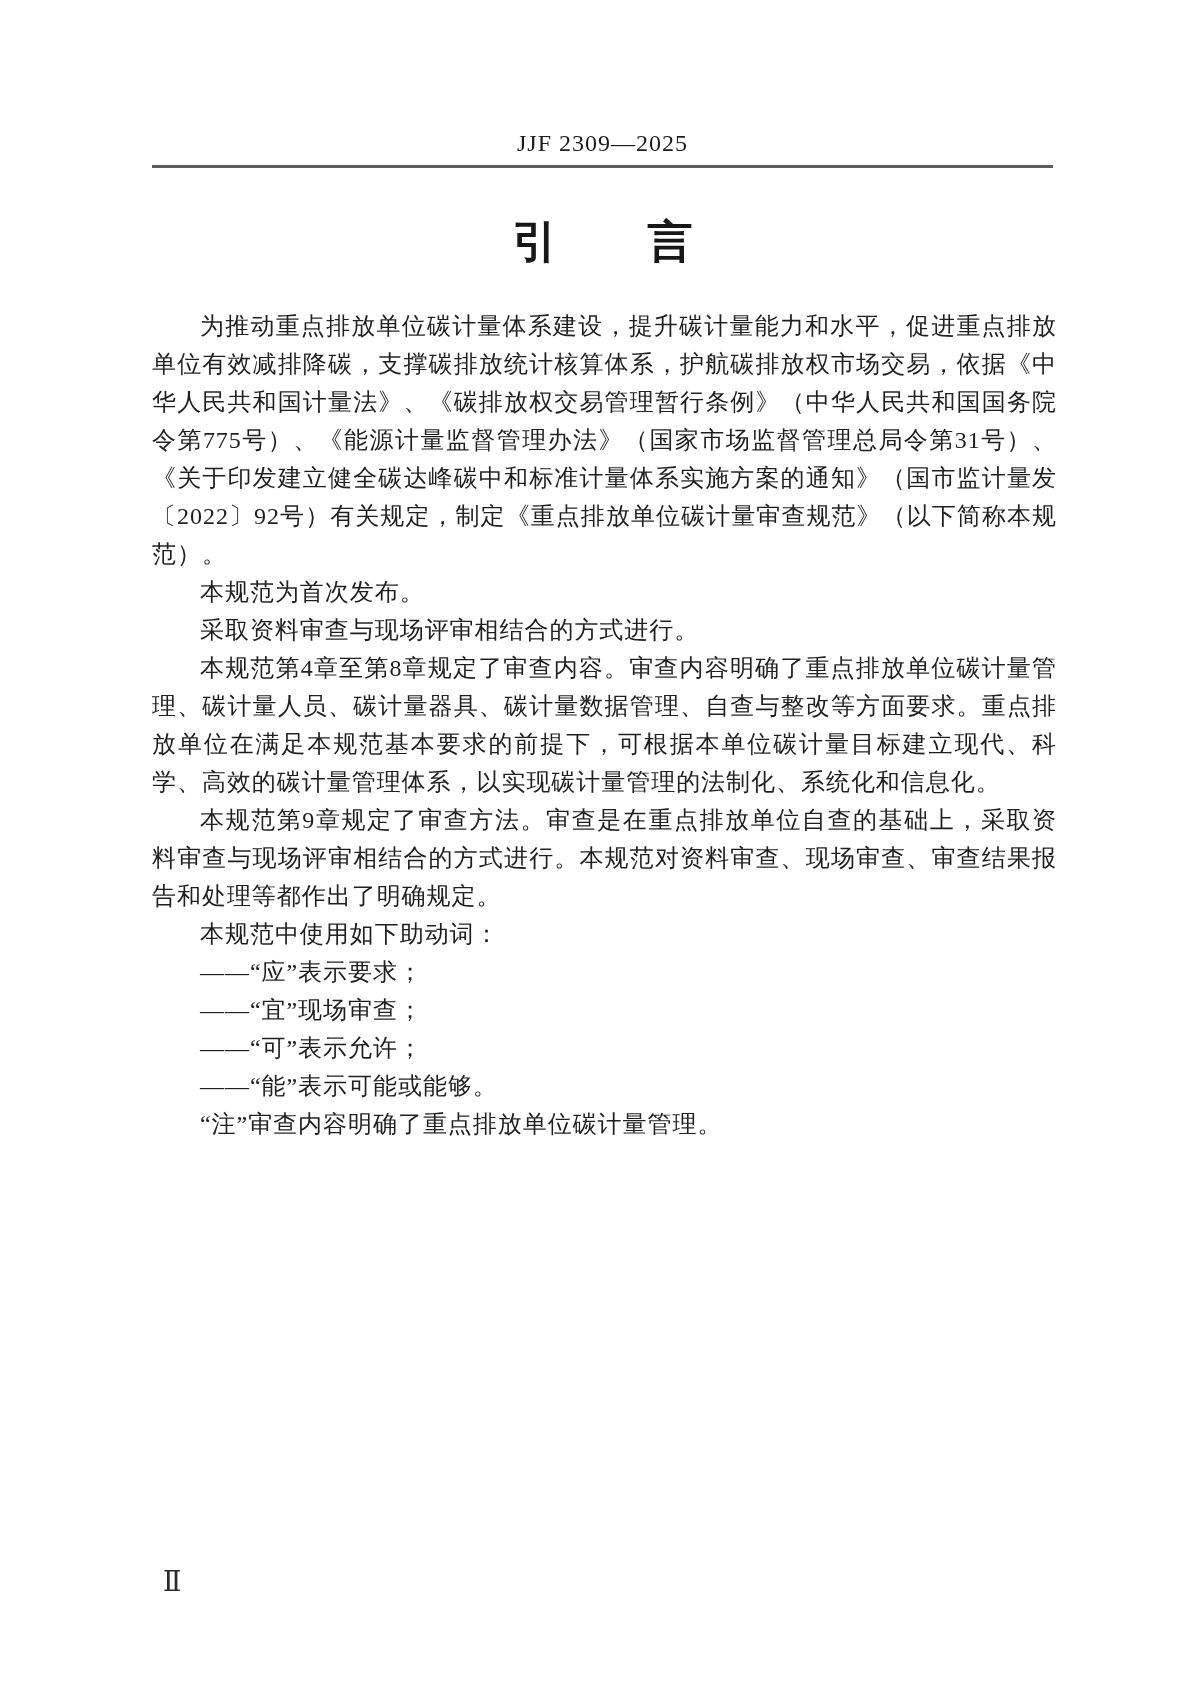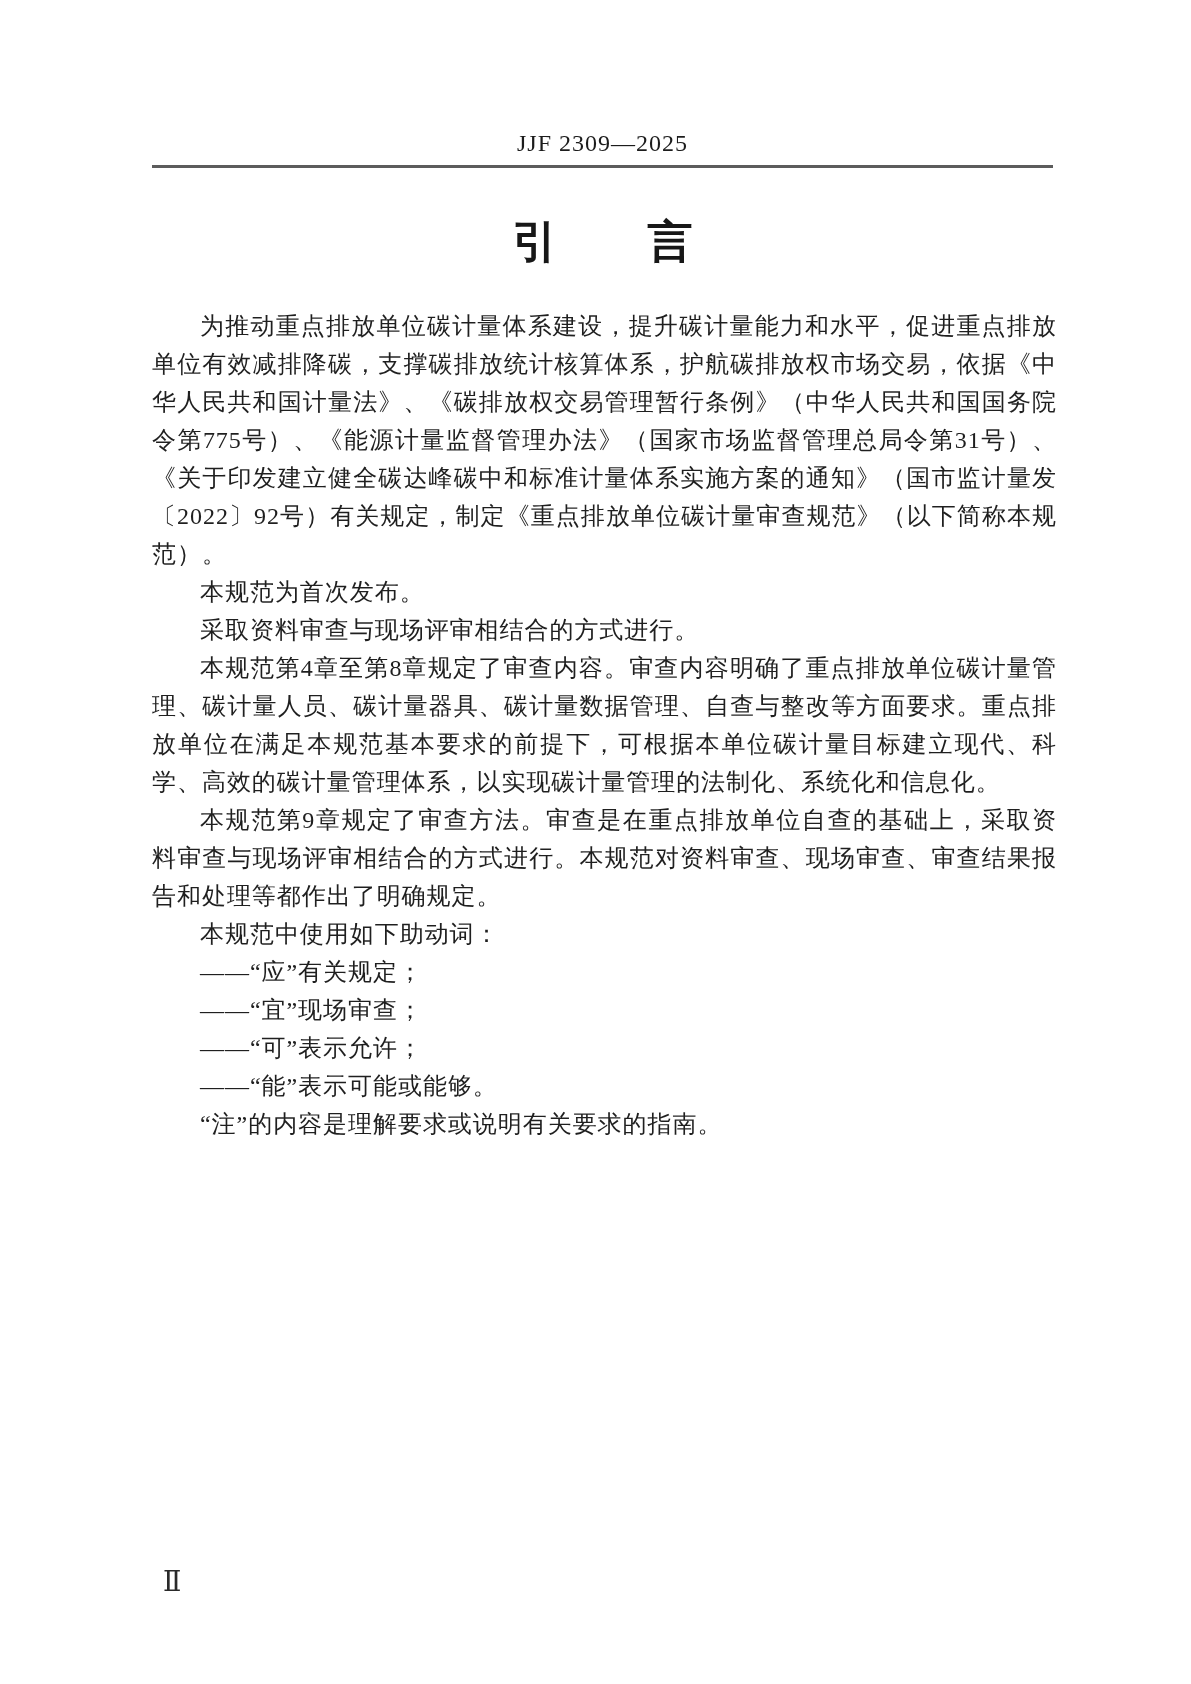--- a/index.html
+++ b/index.html
@@ -87,22 +87,22 @@
     <span>言</span>
   </div>
 
   <div class="content">
     <p>为推动重点排放单位碳计量体系建设，提升碳计量能力和水平，促进重点排放单位有效减排降碳，支撑碳排放统计核算体系，护航碳排放权市场交易，依据《中华人民共和国计量法》、《碳排放权交易管理暂行条例》（中华人民共和国国务院令第775号）、《能源计量监督管理办法》（国家市场监督管理总局令第31号）、《关于印发建立健全碳达峰碳中和标准计量体系实施方案的通知》（国市监计量发〔2022〕92号）有关规定，制定《重点排放单位碳计量审查规范》（以下简称本规范）。</p>
     <p>本规范为首次发布。</p>
     <p>采取资料审查与现场评审相结合的方式进行。</p>
     <p>本规范第4章至第8章规定了审查内容。审查内容明确了重点排放单位碳计量管理、碳计量人员、碳计量器具、碳计量数据管理、自查与整改等方面要求。重点排放单位在满足本规范基本要求的前提下，可根据本单位碳计量目标建立现代、科学、高效的碳计量管理体系，以实现碳计量管理的法制化、系统化和信息化。</p>
     <p>本规范第9章规定了审查方法。审查是在重点排放单位自查的基础上，采取资料审查与现场评审相结合的方式进行。本规范对资料审查、现场审查、审查结果报告和处理等都作出了明确规定。</p>
     <p>本规范中使用如下助动词：</p>
-    <p>——“应”有关规定；</p>
+    <p>——“应”表示要求；</p>
     <p>——“宜”现场审查；</p>
     <p>——“可”表示允许；</p>
     <p>——“能”表示可能或能够。</p>
-    <p>“注”的内容是理解要求或说明有关要求的指南。</p>
+    <p>“注”审查内容明确了重点排放单位碳计量管理。</p>
   </div>
 
   <div class="page-footer">Ⅱ</div>
 
 </div>
 
 </body></html>

